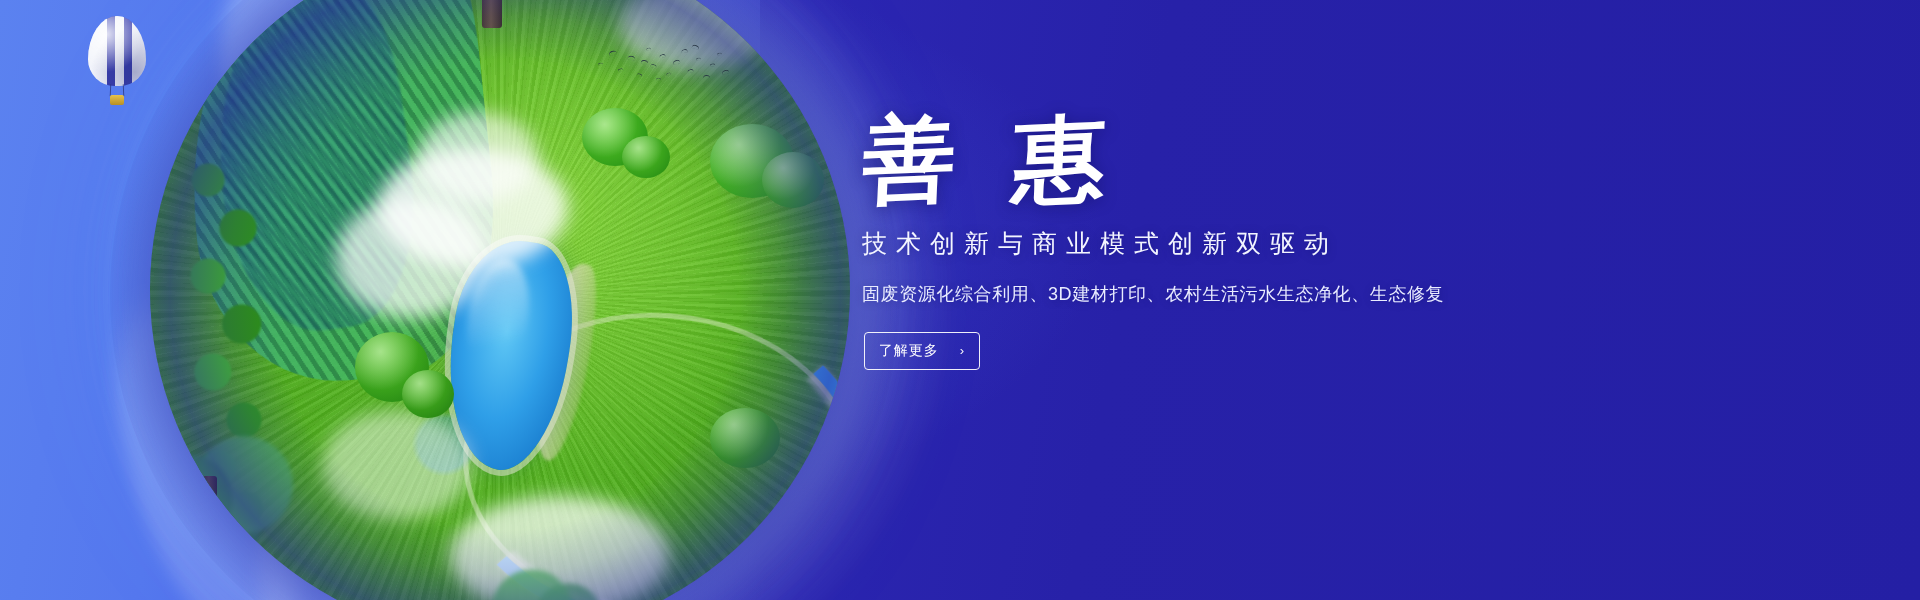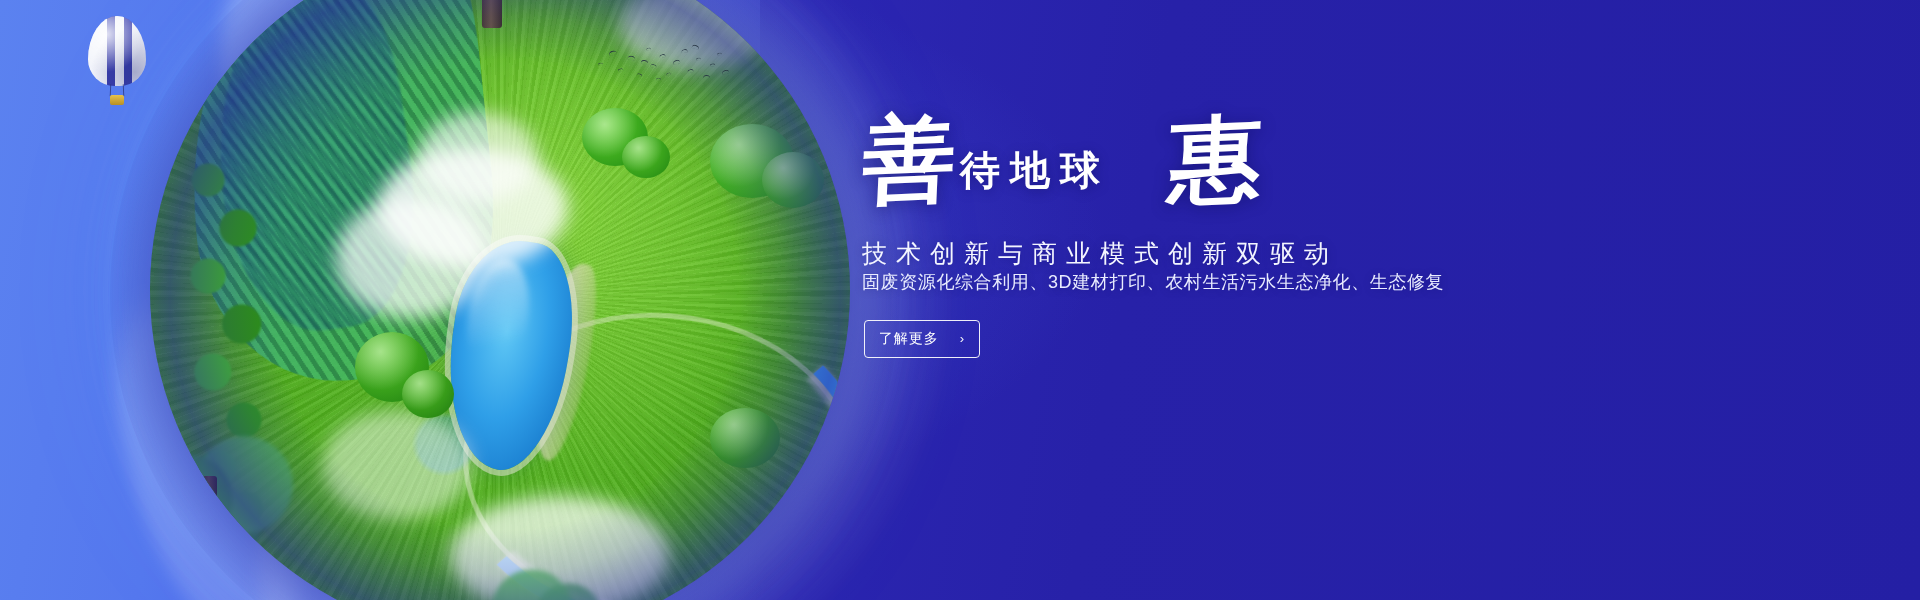--- a/index.html
+++ b/index.html
@@ -236,26 +236,27 @@
   }
   .kai{
     font-family:"Liberation Serif","DejaVu Serif",serif;
     font-size:40px; font-weight:700; letter-spacing:10px;
     padding-bottom:12px; margin-right:6px;
     text-shadow:0 2px 12px rgba(10,10,80,.40);
   }
   .gap{ display:inline-block; width:52px; }
 
   .subtitle{
-    margin-top:34px;
+    margin-top:24px;
     font-size:25px; font-weight:400; letter-spacing:9px;
     color:#f3f5ff; text-shadow:0 1px 10px rgba(10,10,80,.35);
     white-space:nowrap;
   }
   .desc{
+    margin-top:22px;
     font-size:18px; font-weight:400; letter-spacing:.6px;
     color:#e9ecff; white-space:nowrap;
     text-shadow:0 1px 8px rgba(10,10,80,.30);
   }
 
   .cta{
     display:inline-flex; align-items:center; justify-content:center;
     margin-top:26px; margin-left:2px;
     width:116px; height:38px;
     border:1px solid rgba(255,255,255,.92);
@@ -338,21 +339,20 @@
       <i style="left: 127px; top: 28px; transform: rotate(-14deg) scale(1.06);"></i>
       <i style="left: 46px; top: 18px; transform: rotate(4deg) scale(1.06);"></i>
       <i style="left: 60px; top: 35px; transform: rotate(4deg) scale(0.7);"></i>
       <i style="left: 97px; top: 3px; transform: rotate(16deg) scale(1.06);"></i>
     </div>
 
   <div class="content">
 
     <div class="headline">
       <span class="brush">善</span>
-      <span class="kai">待地球</span>
       <span class="gap"></span>
       <span class="brush">惠</span>
     </div>
 
     <div class="subtitle">技术创新与商业模式创新双驱动</div>
 
     <div class="desc">固废资源化综合利用、3D建材打印、农村生活污水生态净化、生态修复</div>
 
     <button class="cta">
       <span>了解更多</span>

